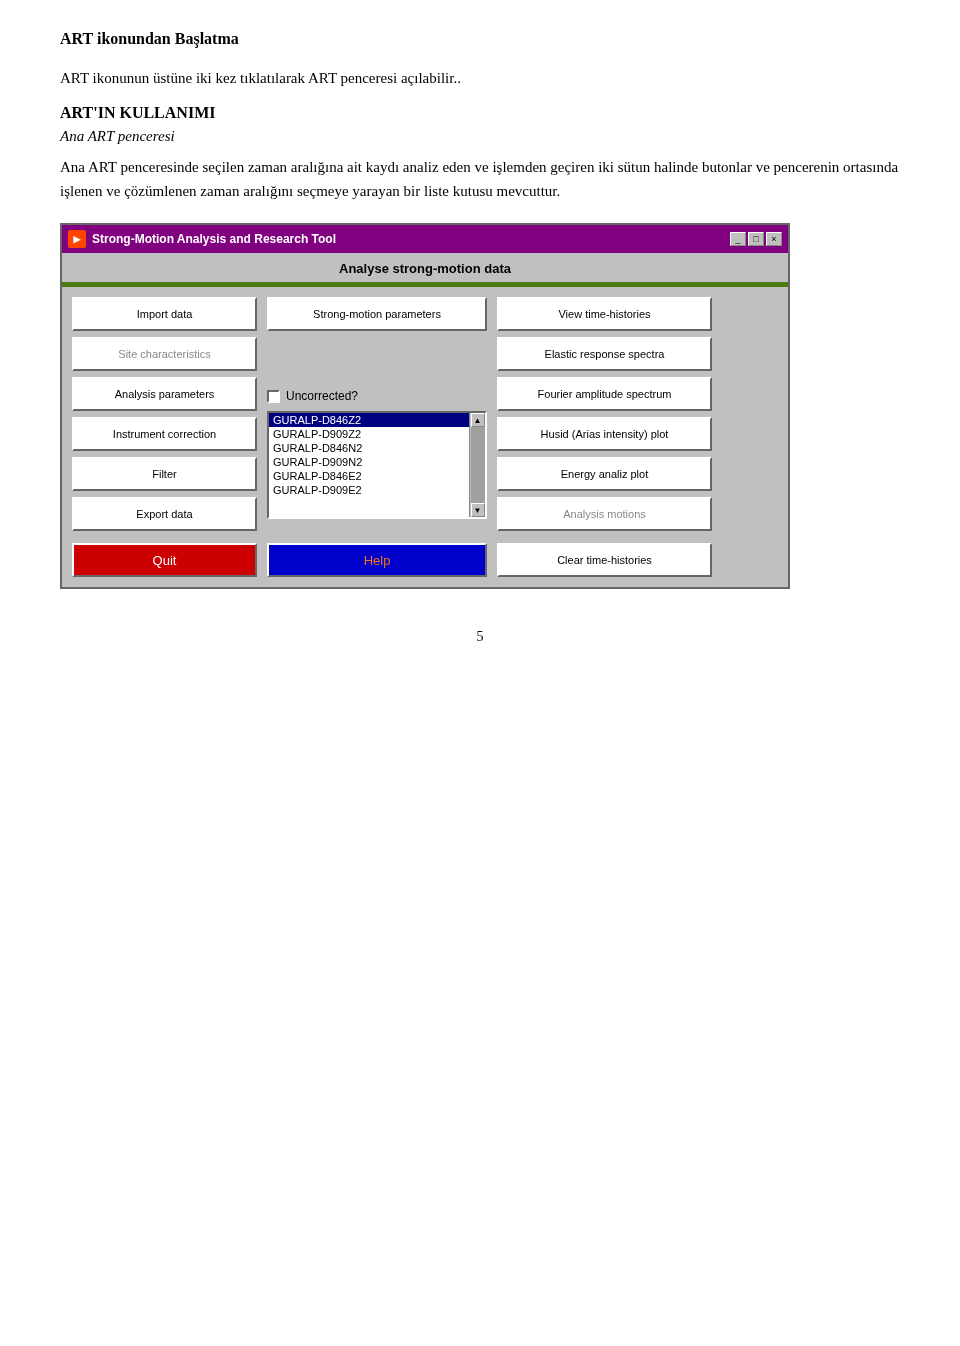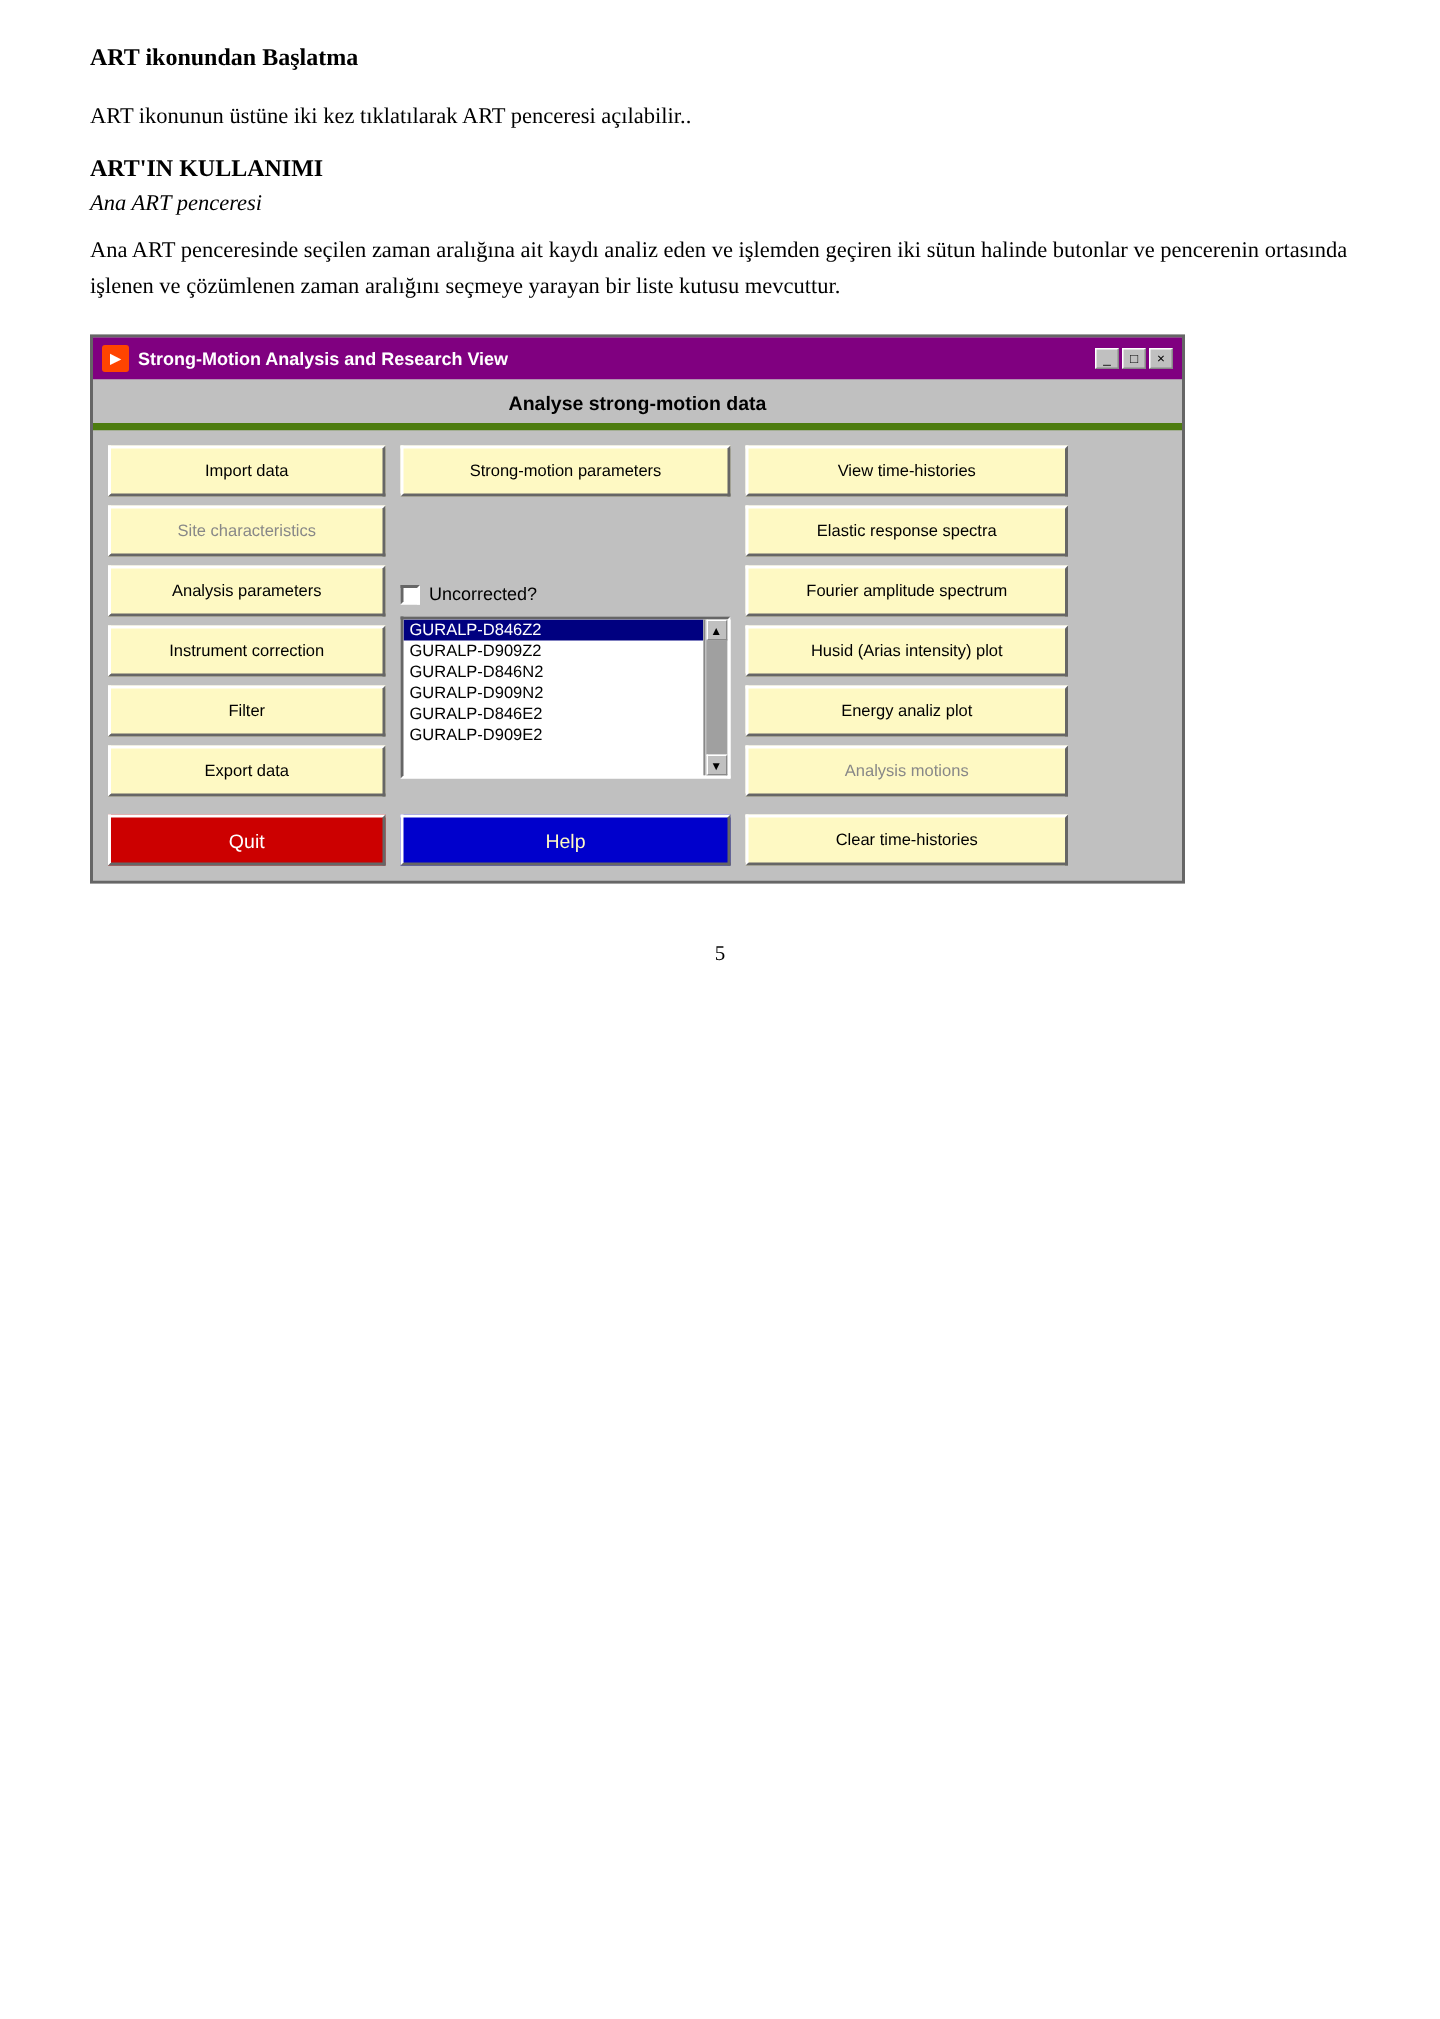--- a/index.html
+++ b/index.html
@@ -116,21 +116,21 @@
       gap: 6px;
       width: 220px;
     }
     .art-col-right {
       display: flex;
       flex-direction: column;
       gap: 6px;
       width: 215px;
     }
     .win-button {
-      background: #fef9c3;
+      background: #ffffff;
       border: 2px solid;
       border-top-color: #fff;
       border-left-color: #fff;
       border-right-color: #666;
       border-bottom-color: #666;
       padding: 6px 4px;
       font-size: 11px;
       font-family: Arial, sans-serif;
       cursor: pointer;
       text-align: center;
@@ -144,21 +144,21 @@
       cursor: default;
     }
     .win-button.red-btn {
       background: #cc0000;
       color: #fff;
       font-weight: normal;
       font-size: 13px;
     }
     .win-button.blue-btn {
       background: #0000cc;
-      color: #fef9c3;
+      color: #f97316;
       font-size: 13px;
     }
     .strong-motion-btn {
       
       min-height: 34px;
     }
     .checkbox-row {
       display: flex;
       align-items: center;
       gap: 6px;
@@ -254,21 +254,21 @@
 
 <p class="paragraph">Ana ART penceresinde seçilen zaman aralığına ait kaydı analiz eden ve işlemden geçiren iki sütun halinde butonlar ve pencerenin ortasında işlenen ve çözümlenen zaman aralığını seçmeye yarayan bir liste kutusu mevcuttur.</p>
 
 <div class="art-window">
 
   <div class="art-titlebar">
     <div class="art-titlebar-left">
       <div class="art-icon">
         <span>▶</span>
       </div>
-      <span class="art-title-text">Strong-Motion Analysis and Research View</span>
+      <span class="art-title-text">Strong-Motion Analysis and Research Tool</span>
     </div>
     <div class="art-titlebar-controls">
       <div class="win-btn">_</div>
       <div class="win-btn">□</div>
       <div class="win-btn">×</div>
     </div>
   </div>
 
   <div class="art-subtitle-bar">Analyse strong-motion data</div>
 

